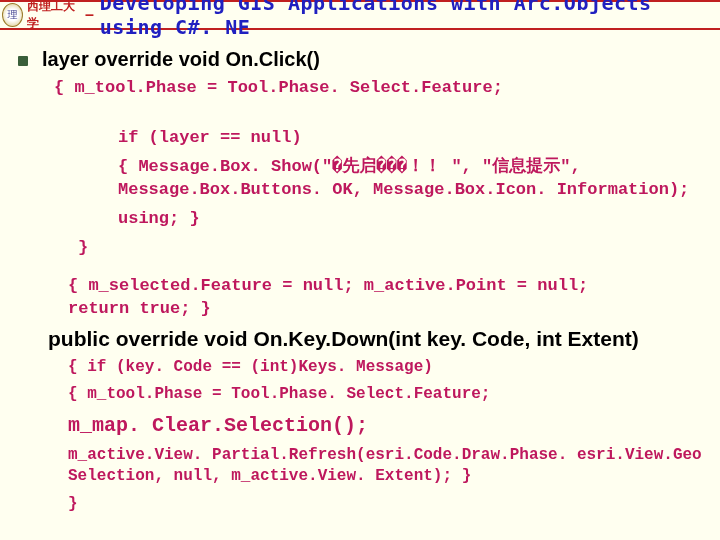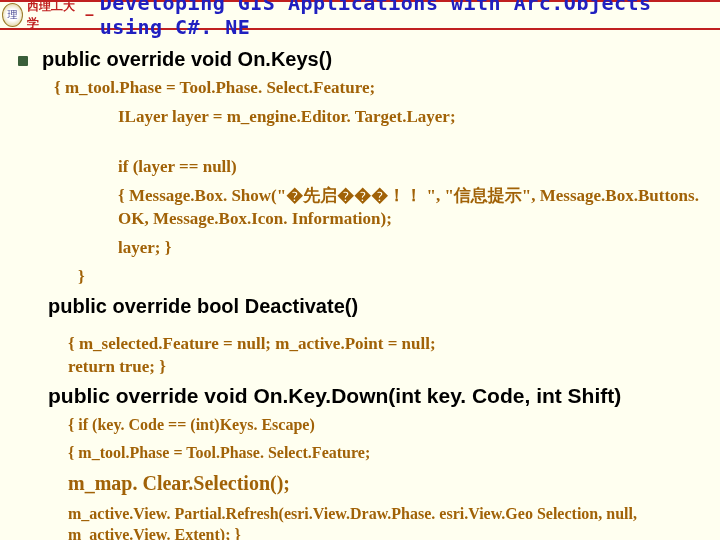--- a/index.html
+++ b/index.html
@@ -66,24 +66,24 @@
     margin-right: 14px;
     flex-shrink: 0;
   }
   .sig {
     font-family: Arial, sans-serif;
     font-size: 20px;
     font-weight: bold;
     color: #000;
   }
   .code-block {
-    font-family: Liberation Serif, serif;
+    font-family: Liberation Mono, monospace;
     font-size: 17px;
     font-weight: bold;
-    color: #a16207;
+    color: #be185d;
     line-height: 1.35;
     padding-left: 70px;
     padding-right: 6px;
     margin-bottom: 6px;
     text-indent: -34px;
   }
   .code-block.wide { padding-left: 44px; text-indent: 0; }
   .code-block.closebrace { padding-left: 60px; text-indent: 0; }
   .h2 {
     font-family: Arial, sans-serif;
@@ -104,36 +104,34 @@
   </div>
   <span class="univ">西理工大学</span>
   <span class="dash">–</span>
   <span class="course">Developing GIS Applications with Arc.Objects using C#. NE</span>
 </div>
 
 <div class="content">
 
   <div class="bullet-row">
     <div class="bullet"></div>
-    <div class="sig">public override void On.Keys()</div>
+    <div class="sig">layer override void On.Click()</div>
   </div>
 
   <div class="code-block">{      m_tool.Phase = Tool.Phase. Select.Feature;</div>
-  <div class="code-block" style="text-indent:0;padding-left:100px;">ILayer layer = m_engine.Editor. Target.Layer;</div>
   <div class="code-block" style="text-indent:0;padding-left:100px;margin-top:27px;">if (layer == null)</div>
   <div class="code-block wide" style="padding-left:100px;text-indent:-56px;padding-left:100px;">
       <span style="display:block;padding-left:0;text-indent:0;">{    Message.Box. Show("�先启���！！ ", "信息提示", Message.Box.Buttons. OK, Message.Box.Icon. Information);</span>
     </div>
-  <div class="code-block" style="text-indent:0;padding-left:100px;">     layer;     }</div>
+  <div class="code-block" style="text-indent:0;padding-left:100px;">     using;     }</div>
   <div class="code-block closebrace">}</div>
 
-  <div class="h2">public override bool Deactivate()</div>
   <div class="code-block" style="padding-left:50px;text-indent:0;white-space:pre-line;margin-top:15px;">{   m_selected.Feature = null;    m_active.Point = null;
      return true;      }</div>
 
-  <div class="h2 big">public override void On.Key.Down(int key. Code, int Shift)</div>
-  <div class="code-block" style="padding-left:50px;text-indent:0;font-size:16px;">{    if (key. Code == (int)Keys. Escape)</div>
+  <div class="h2 big">public override void On.Key.Down(int key. Code, int Extent)</div>
+  <div class="code-block" style="padding-left:50px;text-indent:0;font-size:16px;">{    if (key. Code == (int)Keys. Message)</div>
   <div class="code-block" style="padding-left:50px;text-indent:0;font-size:16px;">          {   m_tool.Phase = Tool.Phase. Select.Feature;</div>
   <div class="code-block" style="padding-left:50px;text-indent:0;font-size:20px;">               m_map. Clear.Selection();</div>
-  <div class="code-block wide" style="padding-left:50px;text-indent:0;font-size:16px;">               m_active.View. Partial.Refresh(esri.View.Draw.Phase. esri.View.Geo Selection, null, m_active.View. Extent);   }</div>
+  <div class="code-block wide" style="padding-left:50px;text-indent:0;font-size:16px;">               m_active.View. Partial.Refresh(esri.Code.Draw.Phase. esri.View.Geo Selection, null, m_active.View. Extent);   }</div>
   <div class="code-block" style="padding-left:50px;text-indent:0;font-size:16px;">       }</div>
 
 </div>
 
 </body></html>

